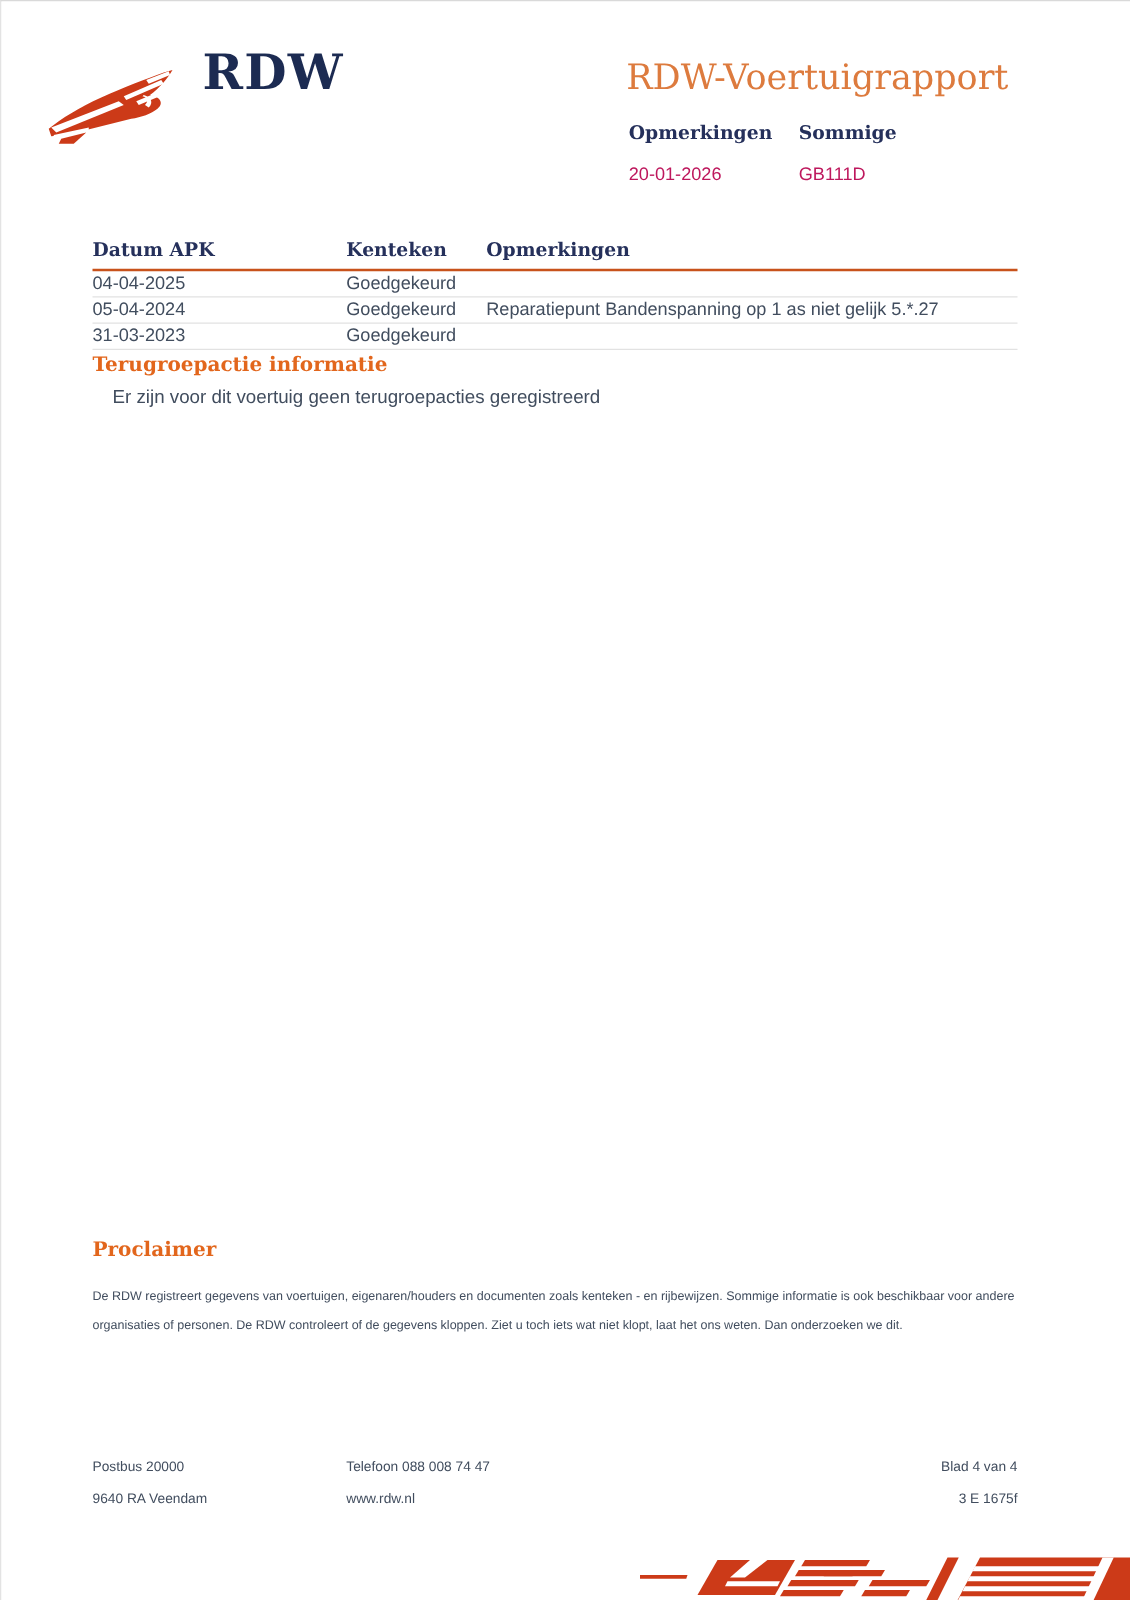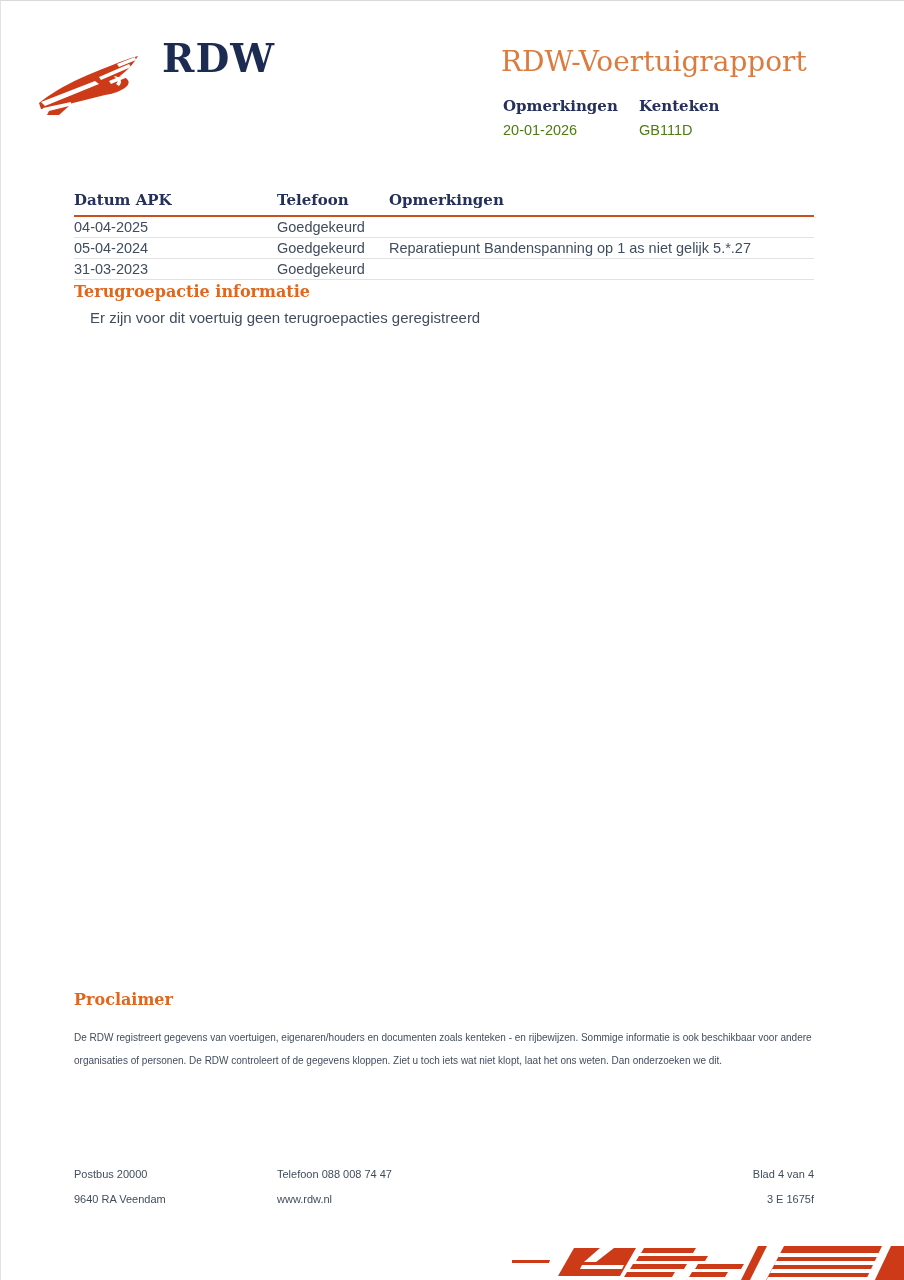--- a/index.html
+++ b/index.html
@@ -39,22 +39,22 @@
     grid-template-columns: 136px auto;
   }
   .meta-label {
     font-family: "DejaVu Serif", serif;
     font-weight: bold;
     font-size: 15px;
     color: #25305B;
   }
   .meta-value {
     font-size: 14.5px;
-    color: #4d7c0f;
-    margin-top: 7px;
+    color: #be185d;
+    margin-top: 17px;
   }
   
   .apk-table { position: absolute; left: 73px; top: 158px; width: 740px; }
   .apk-header-row {
     display: grid;
     grid-template-columns: 203px 112px 1fr;
     border-bottom: 2px solid #C8521B;
     padding-bottom: 6px;
   }
   .apk-header-cell {
@@ -123,29 +123,29 @@
       <path d="M78 25 C84 27 86 31 82 35 L79 33 C82 30 81 27 77 26 Z"></path>
       <path d="M6 57 L34 51 L34 54 L6 60 Z"></path>
     </g>
   </svg>
   <div class="logo-text">RDW</div>
 
   <div class="doc-title">RDW-Voertuigrapport</div>
 
   <div class="meta-block">
     <div class="meta-label">Opmerkingen</div>
-    <div class="meta-label">Kenteken</div>
+    <div class="meta-label">Sommige</div>
     <div class="meta-value">20-01-2026</div>
     <div class="meta-value">GB111D</div>
   </div>
 
   <div class="apk-table">
     <div class="apk-header-row">
       <div class="apk-header-cell">Datum APK</div>
-      <div class="apk-header-cell">Telefoon</div>
+      <div class="apk-header-cell">Kenteken</div>
       <div class="apk-header-cell">Opmerkingen</div>
     </div>
     <div class="apk-row">
       <div>04-04-2025</div>
       <div>Goedgekeurd</div>
       <div></div>
     </div>
     <div class="apk-row">
       <div>05-04-2024</div>
       <div>Goedgekeurd</div>

